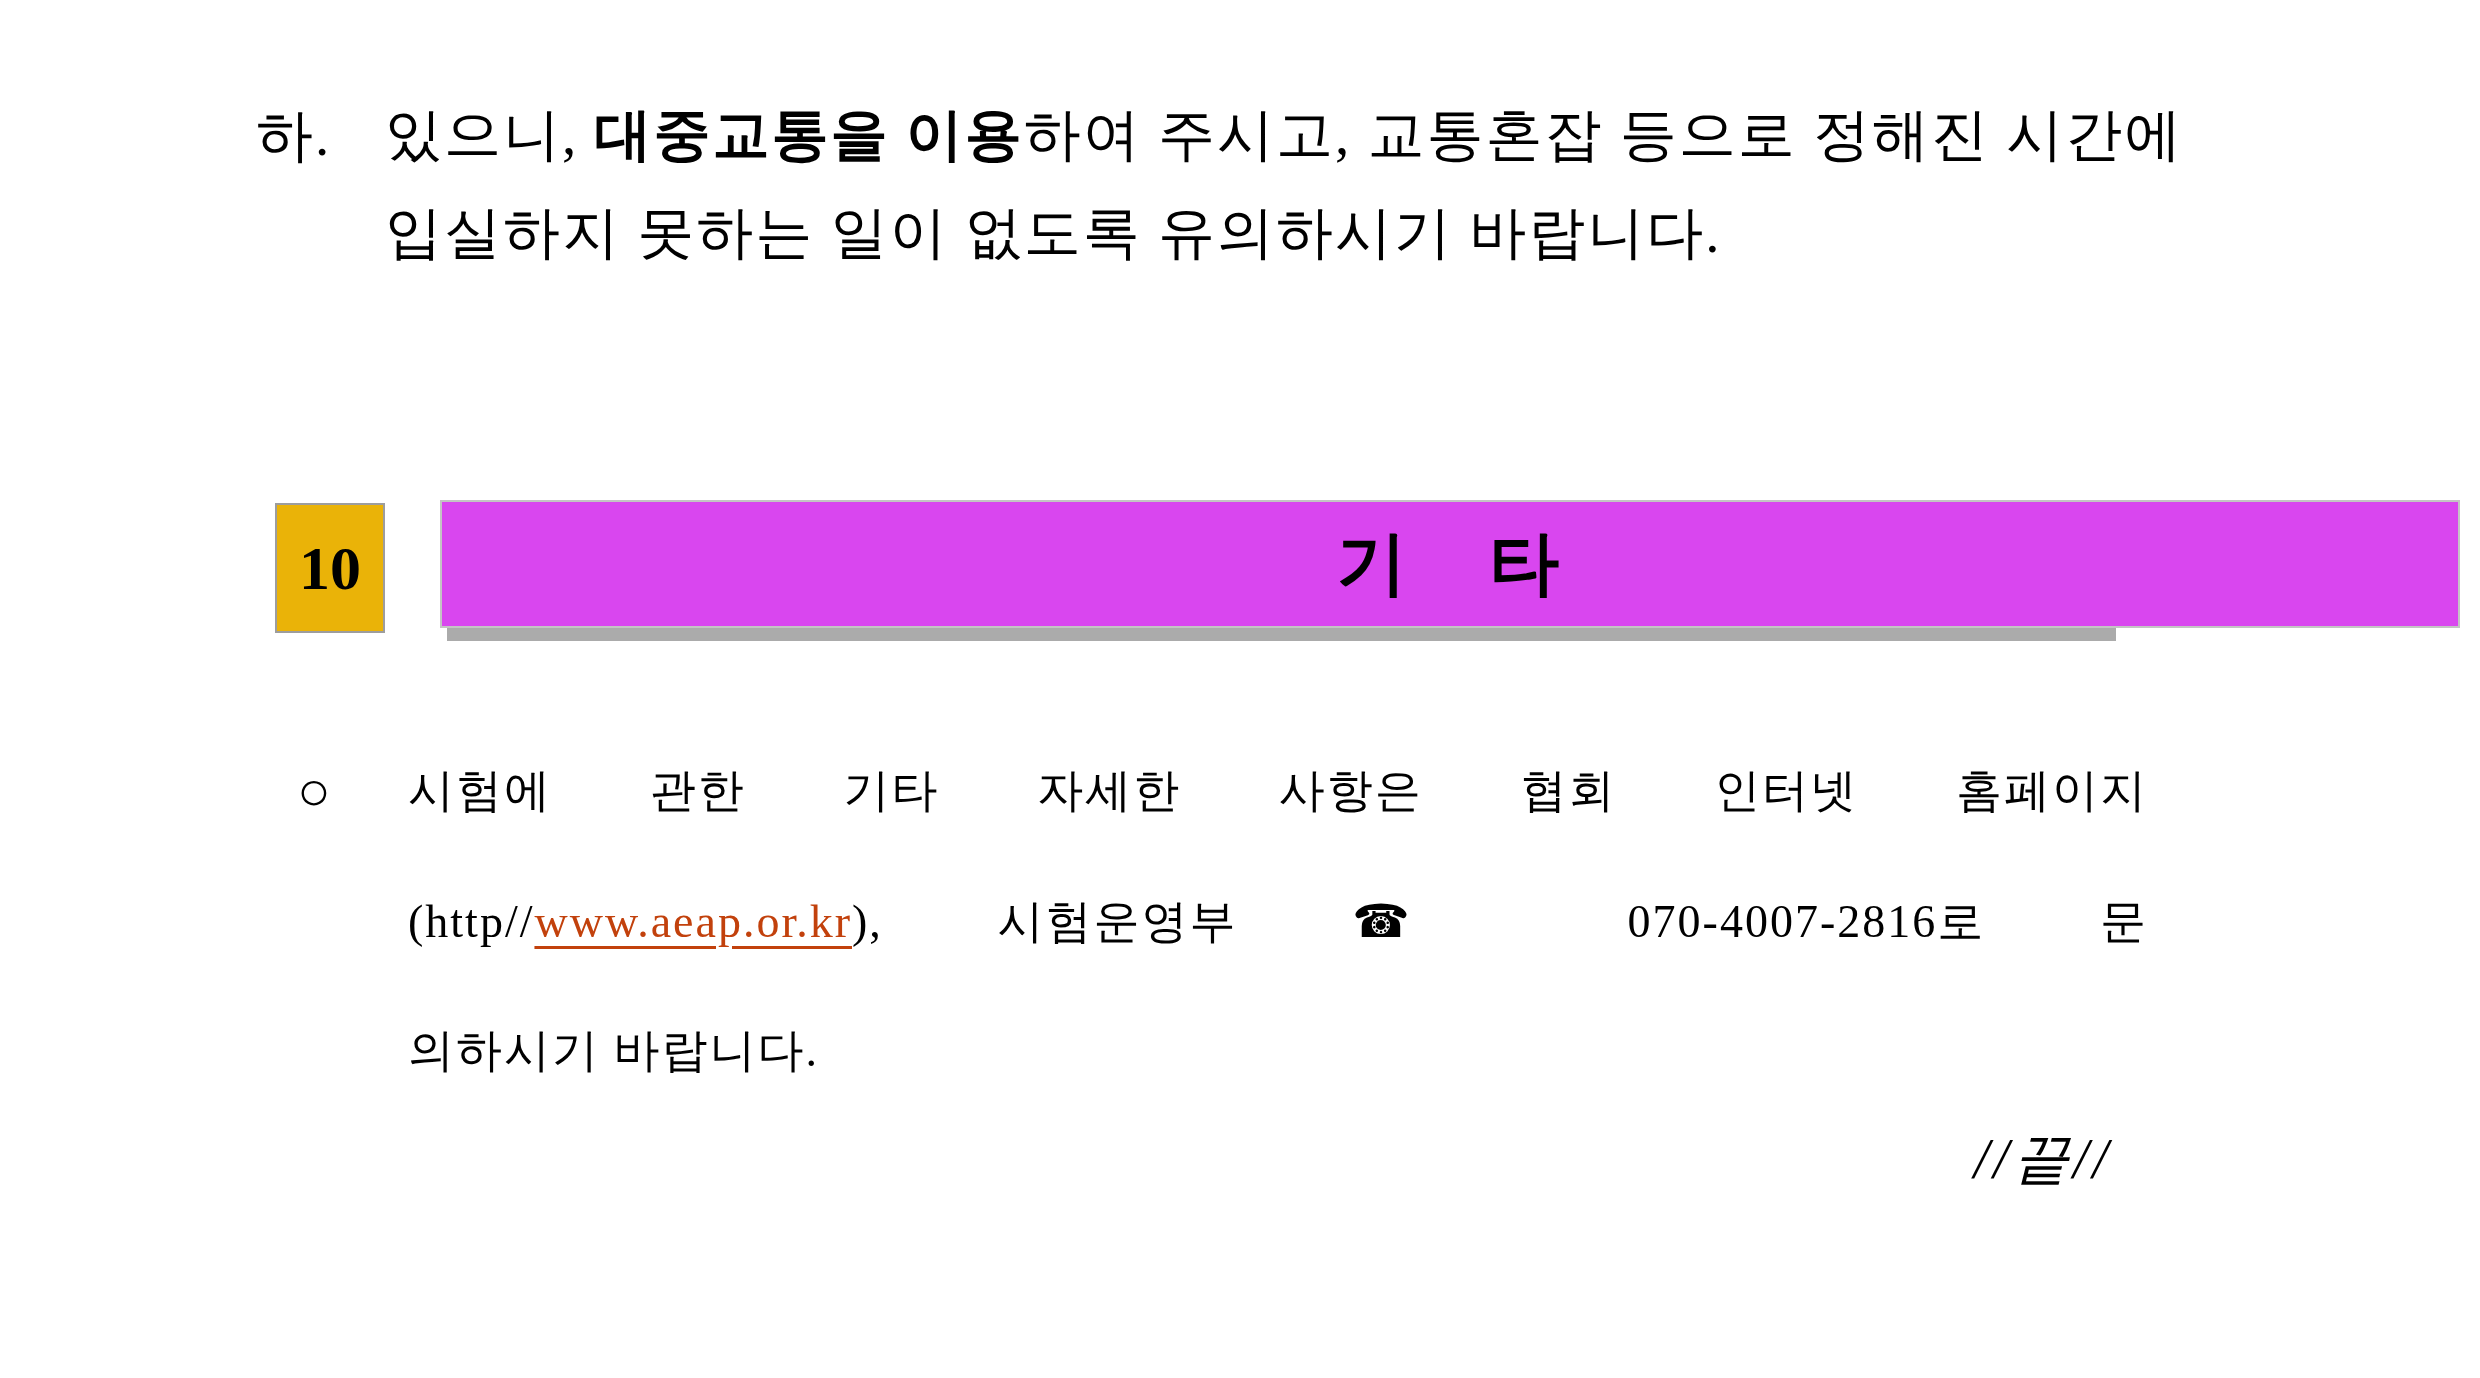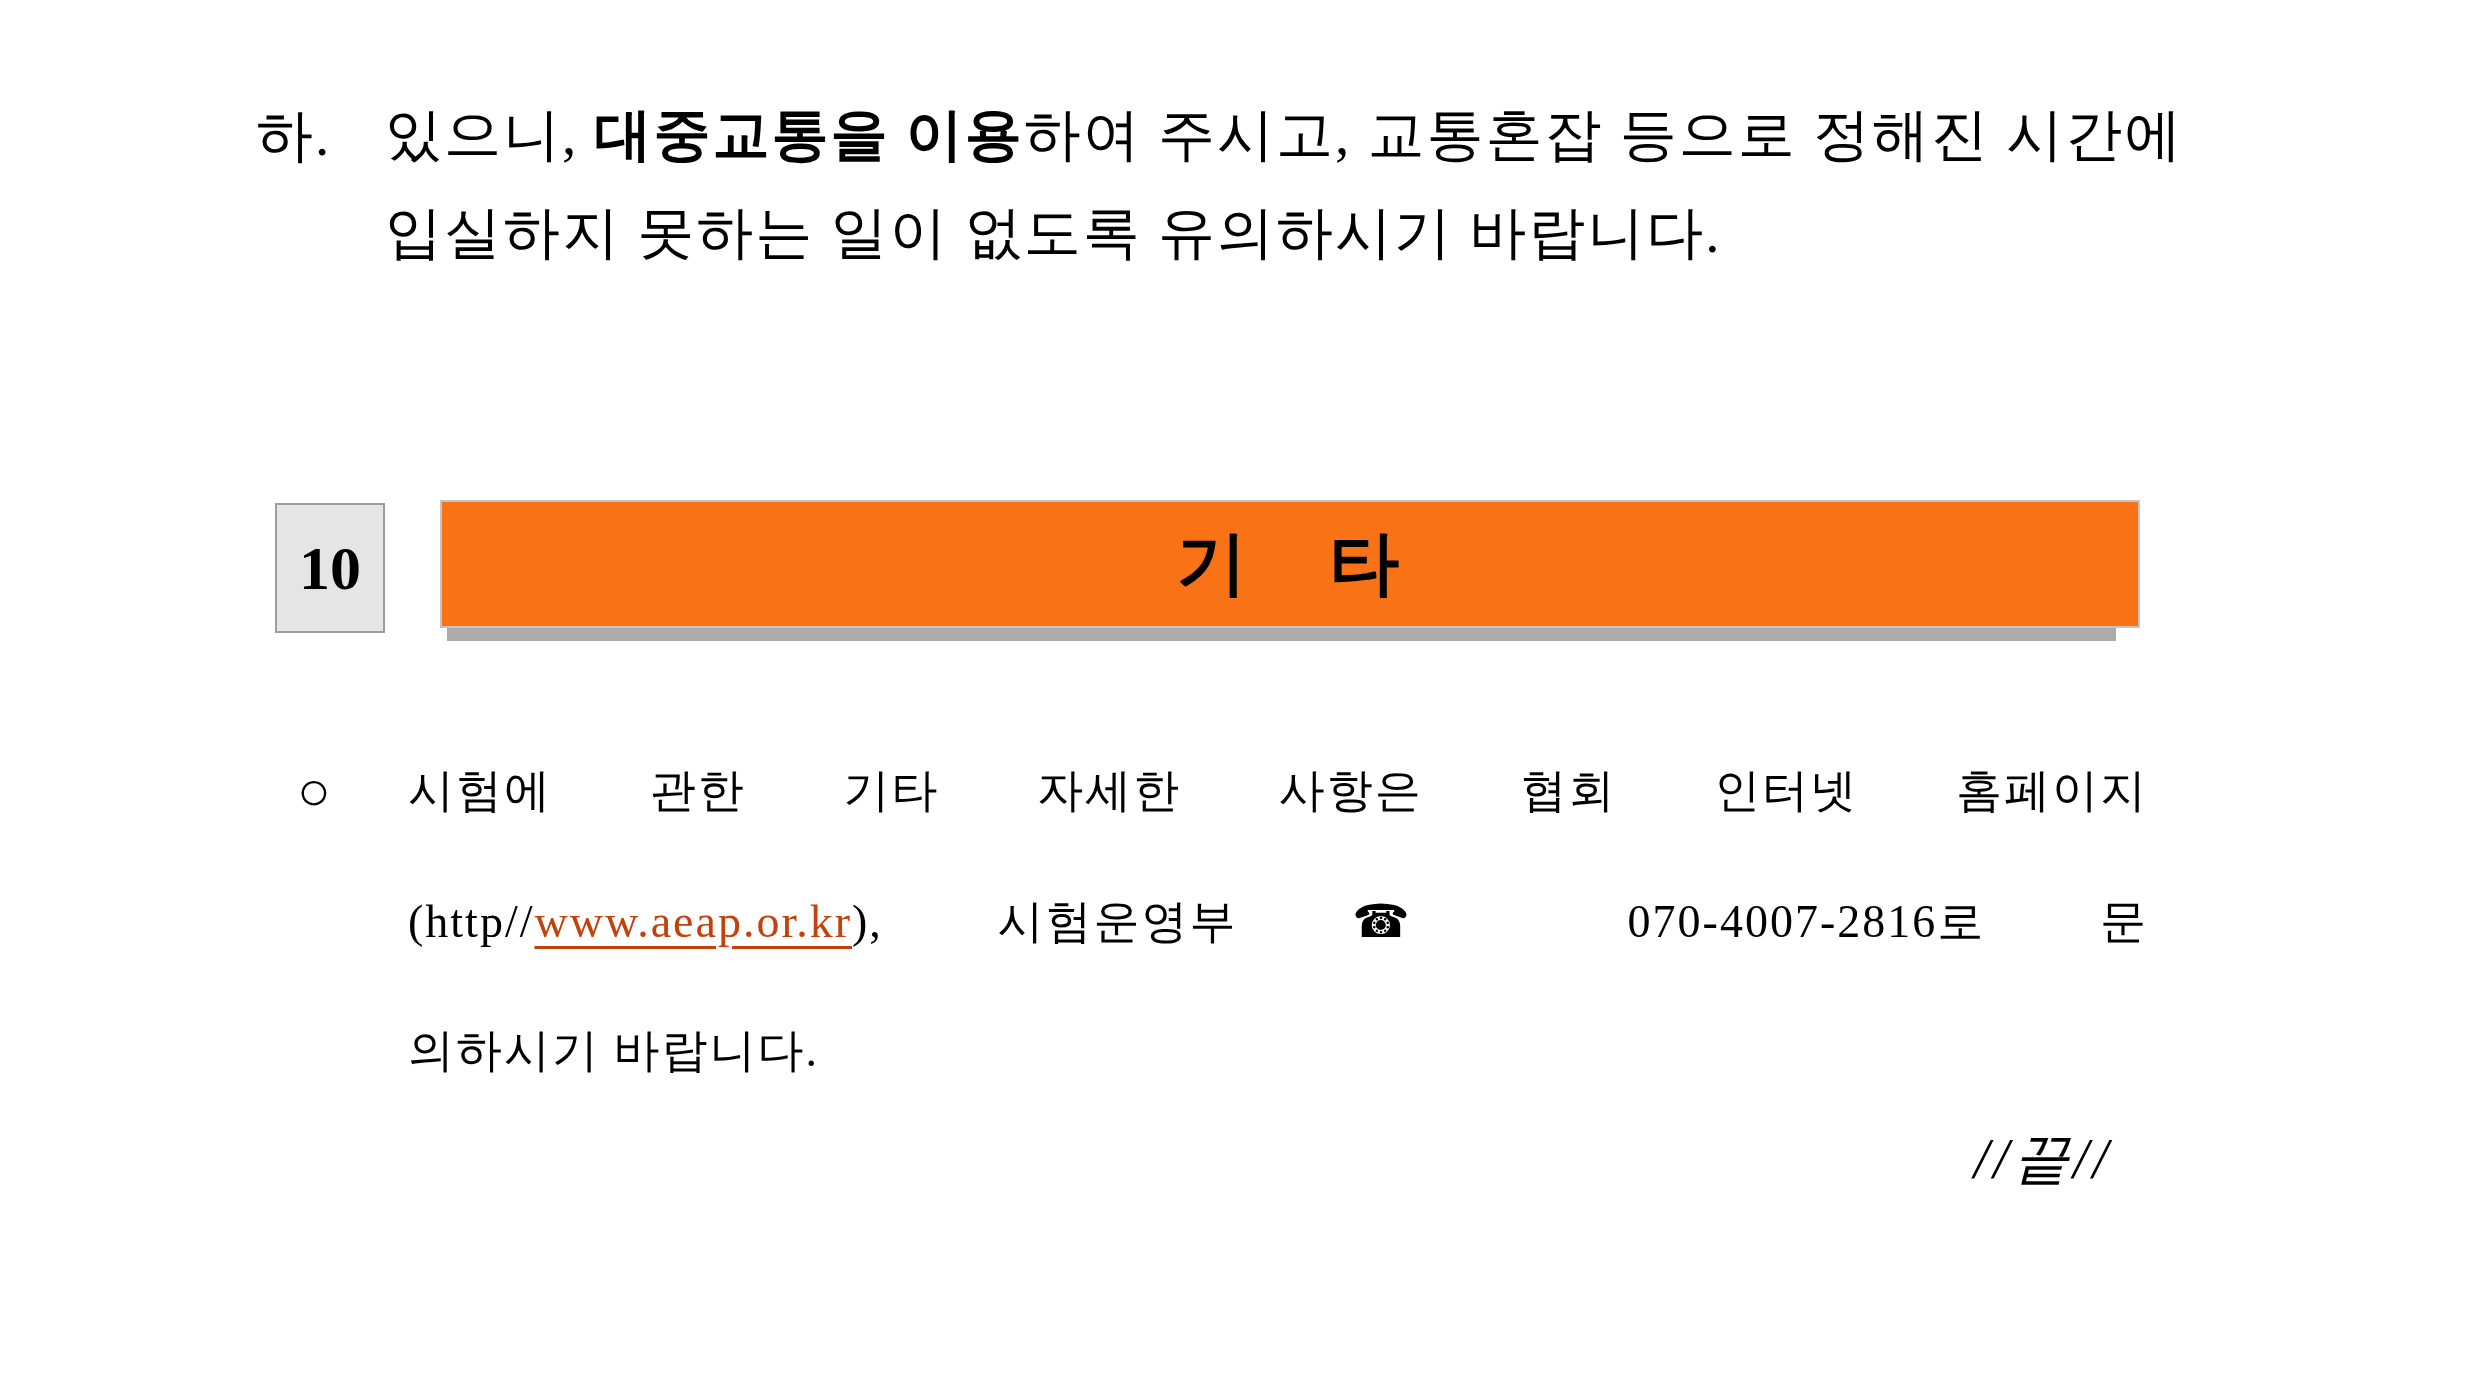--- a/index.html
+++ b/index.html
@@ -50,36 +50,36 @@
   }
   .bold-seg { font-weight: 700; }
 
   
   .section-number-box {
     position: absolute;
     left: 275px;
     top: 503px;
     width: 110px;
     height: 130px;
-    background: #e5e5e5;
+    background: #eab308;
     border: 2px solid #9d9d9d;
     box-sizing: border-box;
     display: flex;
     align-items: center;
     justify-content: center;
     font-size: 62px;
     font-weight: 700;
   }
   .section-title-box {
     position: absolute;
     left: 440px;
     top: 500px;
-    width: 1700px;
+    width: 2020px;
     height: 128px;
-    background: #f97316;
+    background: #d946ef;
     border: 2px solid #c4c4c4;
     box-sizing: border-box;
     display: flex;
     align-items: center;
     justify-content: center;
   }
   .section-title {
     font-family: "Liberation Sans", "DejaVu Sans", sans-serif;
     font-size: 70px;
     font-weight: 700;

